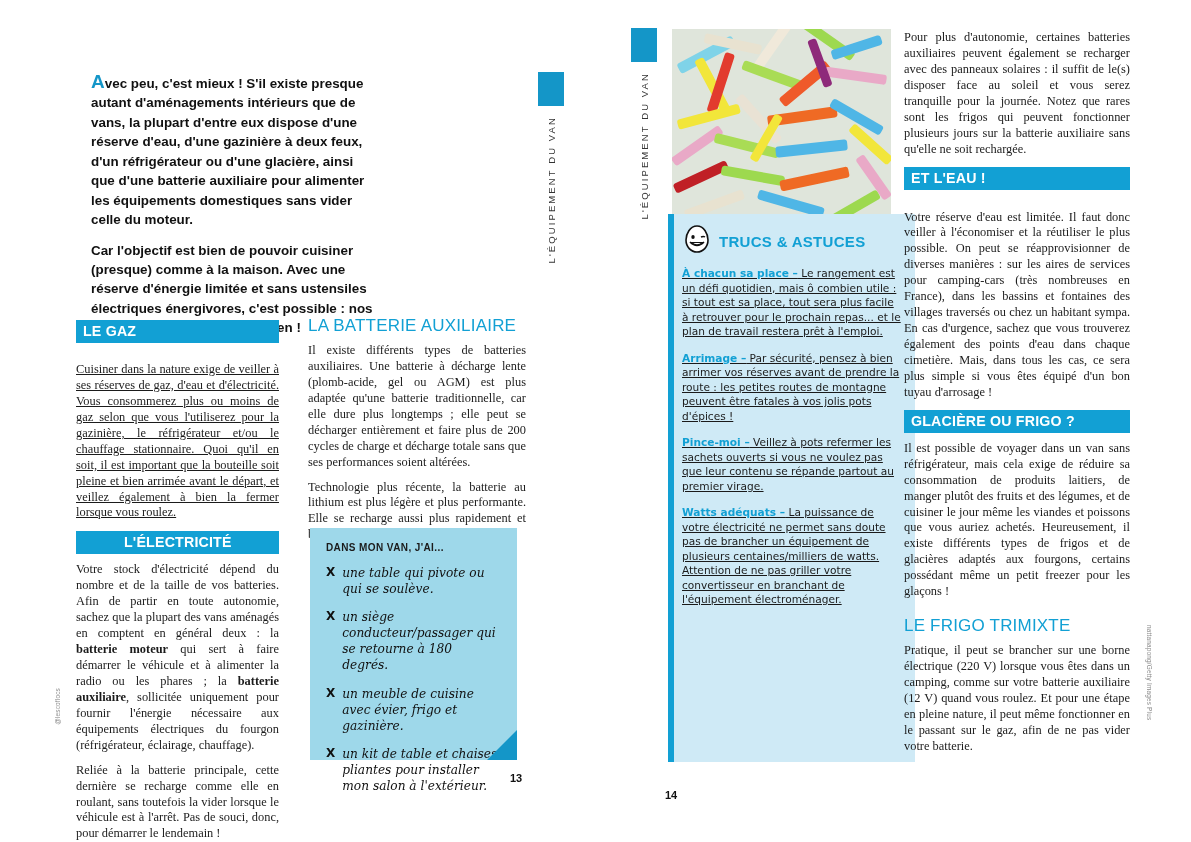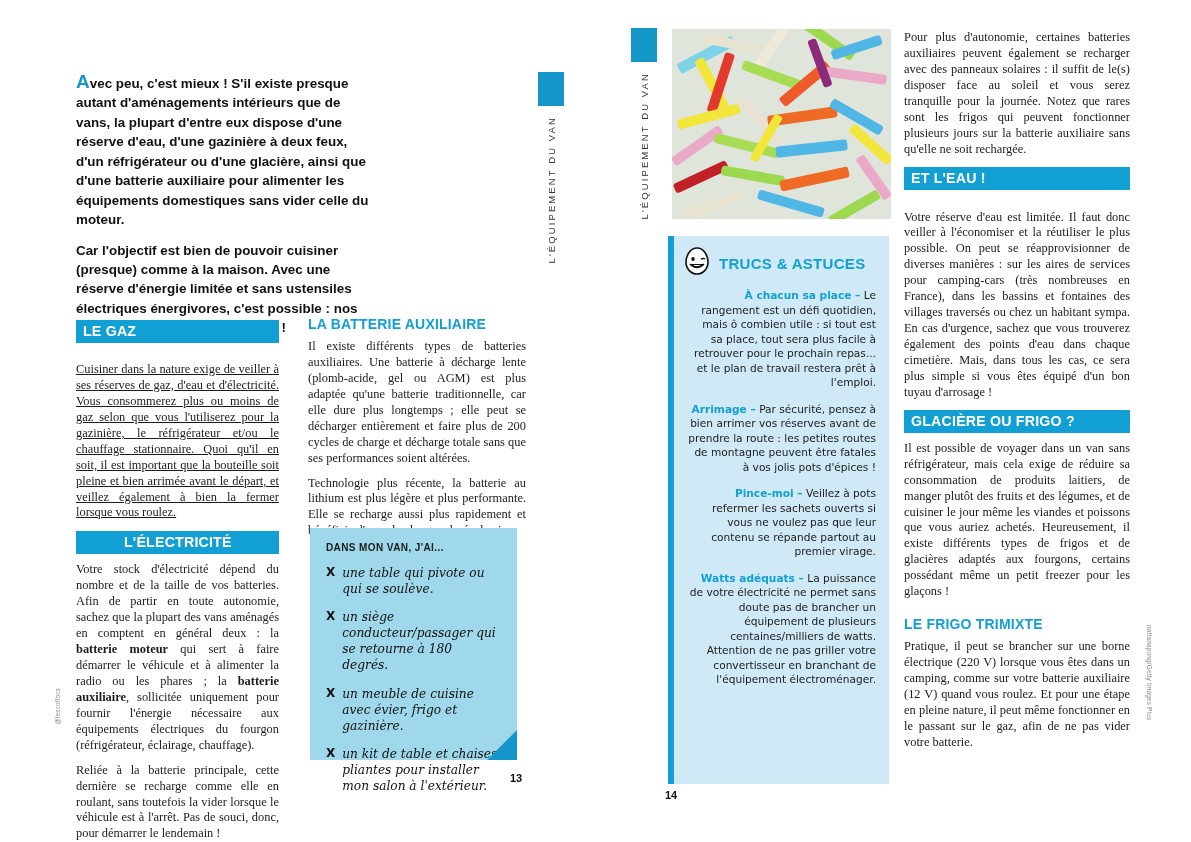--- a/index.html
+++ b/index.html
@@ -16,31 +16,31 @@
   .runhead .tab{width:26px;height:34px;background:#1496c8;}
   .runhead .vtext{
     margin-top:10px;
     writing-mode:vertical-rl;transform:rotate(180deg);
     font-size:9.5px;letter-spacing:2.1px;font-weight:400;color:#333;
     text-transform:uppercase;white-space:nowrap;
   }
 
   
   .intro{position:absolute;font-weight:bold;font-size:13.4px;line-height:1.45;color:#111;}
-  .intro p{margin:0 0 11px 0;}
+  .intro p{margin:0 0 11px 15px;}
   .dropcap{color:#1496c8;font-size:19px;font-weight:bold;line-height:0;}
 
   
   .sechead{
     background:#12a0d4;color:#fff;font-weight:bold;
     font-size:14.2px;letter-spacing:.2px;
     padding:3px 7px 4px 7px;display:block;
   }
   .sechead-plain{
-    color:#12a0d4;font-weight:bold;font-size:14px;letter-spacing:.2px;
+    color:#12a0d4;font-weight:normal;font-size:17px;letter-spacing:.2px;
     display:block;
   }
 
   
   .col{position:absolute;}
   .serif{
     font-family:"Liberation Serif", serif;
     font-size:12.4px;line-height:1.285;text-align:justify;color:#1b1b1b;
   }
   .serif p{margin:0 0 9px 0;}
@@ -64,21 +64,21 @@
   .nb-fold{
     position:absolute;right:0;bottom:0;width:0;height:0;
     border-left:30px solid transparent;border-bottom:30px solid #1496c8;
   }
 
   
   .tipsbox{position:absolute;background:#cfeaf6;}
   .tipsbox .leftbar{position:absolute;left:0;top:0;bottom:0;width:6px;background:#12a0d4;}
   .tips-head{display:flex;align-items:center;gap:7px;padding:10px 10px 8px 14px;}
   .tips-head .tt{color:#12a0d4;font-weight:bold;font-size:15px;letter-spacing:.3px;}
-  .tips-body{padding:0 13px 12px 20px;}
+  .tips-body{padding:0 13px 12px 14px;text-decoration:underline;}
   .tips-body p{
     margin:0 0 12px 0;
     font-family:"DejaVu Sans",sans-serif;font-size:10.6px;line-height:1.37;color:#1b1b1b;
   }
   .tips-body .lead{color:#12a0d4;font-weight:bold;}
 
   
   .photo{position:absolute;overflow:hidden;background:#cfd8cf;}
 
   
@@ -241,21 +241,21 @@
         <g transform="rotate(70 140 40)">
             <rect x="112" y="26" width="50" height="9" rx="3" fill="#8e2a7a"></rect>
           </g>
         <g transform="rotate(-60 100 110)">
             <rect x="72" y="100" width="52" height="9" rx="3" fill="#f2e63a"></rect>
           </g>
       </g>
     </svg>
   </div>
 
-  <div class="tipsbox" style="left:72px;top:236px;width:221px;height:548px;text-align:right;">
+  <div class="tipsbox" style="left:72px;top:214px;width:247px;height:548px;">
     <div class="leftbar"></div>
     <div class="tips-head">
       <span>
         <svg width="30" height="30" viewBox="0 0 30 30">
           <path d="M15 2 C8 2 4 10 4 16 C4 23 9 28 15 28 C21 28 26 23 26 16 C26 10 22 2 15 2 Z" fill="#ffffff" stroke="#111" stroke-width="1.6"></path>
           <ellipse cx="11" cy="13" rx="1.7" ry="2.1" fill="#111"></ellipse>
           <path d="M19 13 q2.4 -1.2 4 0" stroke="#111" stroke-width="1.5" fill="none"></path>
           <path d="M8 18 q7 7 14 0" stroke="#111" stroke-width="1.6" fill="none"></path>
           <path d="M9.5 18.5 q5.5 5 11 0 z" fill="#ffffff" stroke="#111" stroke-width="1.2"></path>
         </svg>

